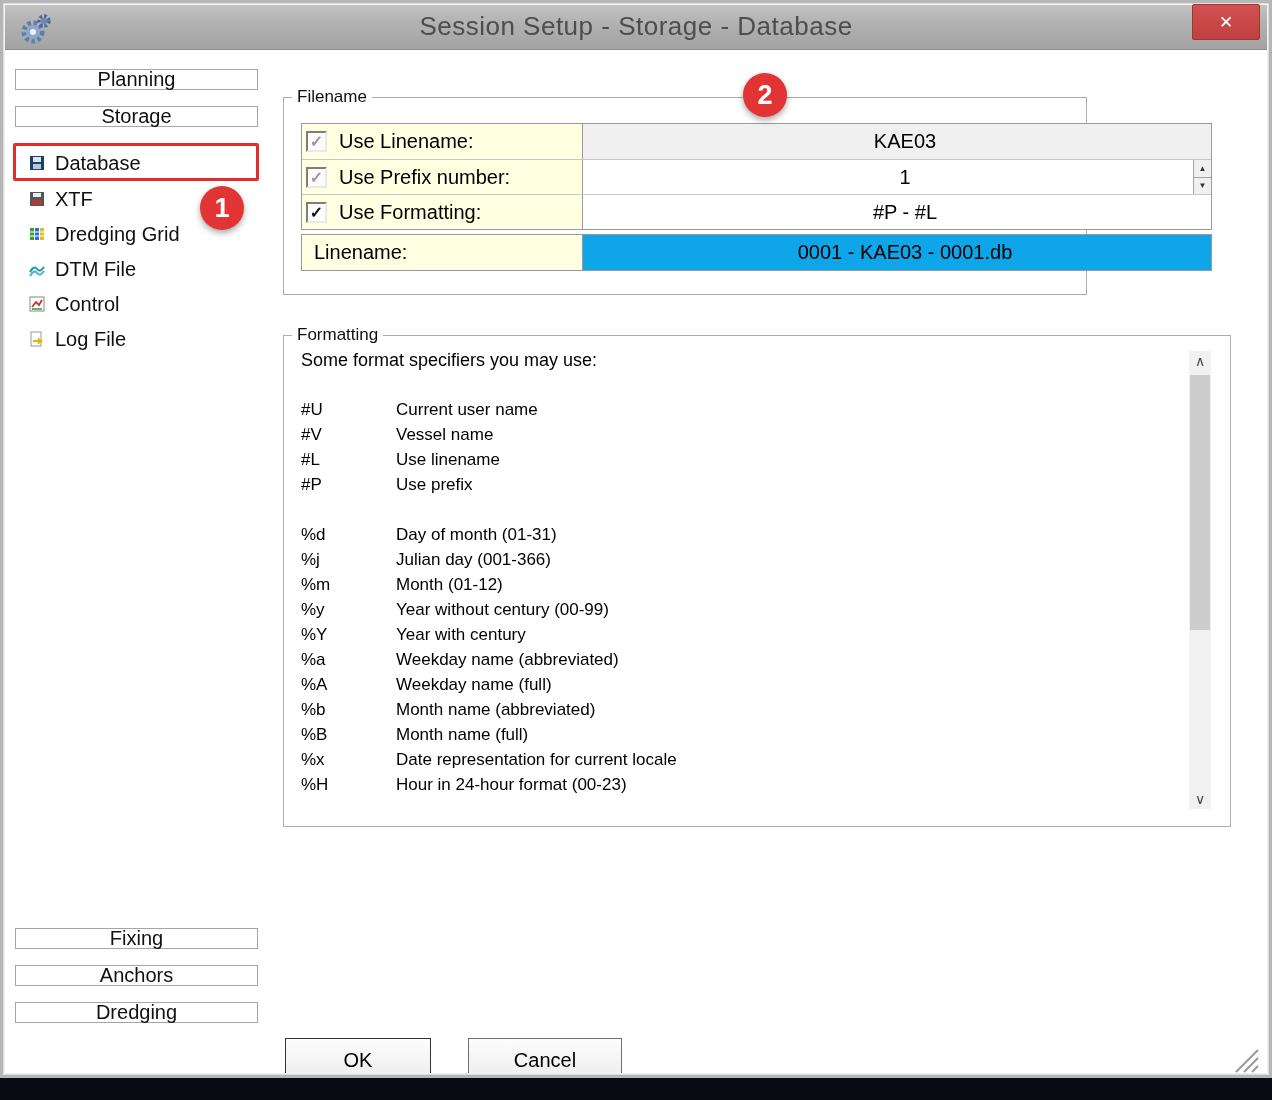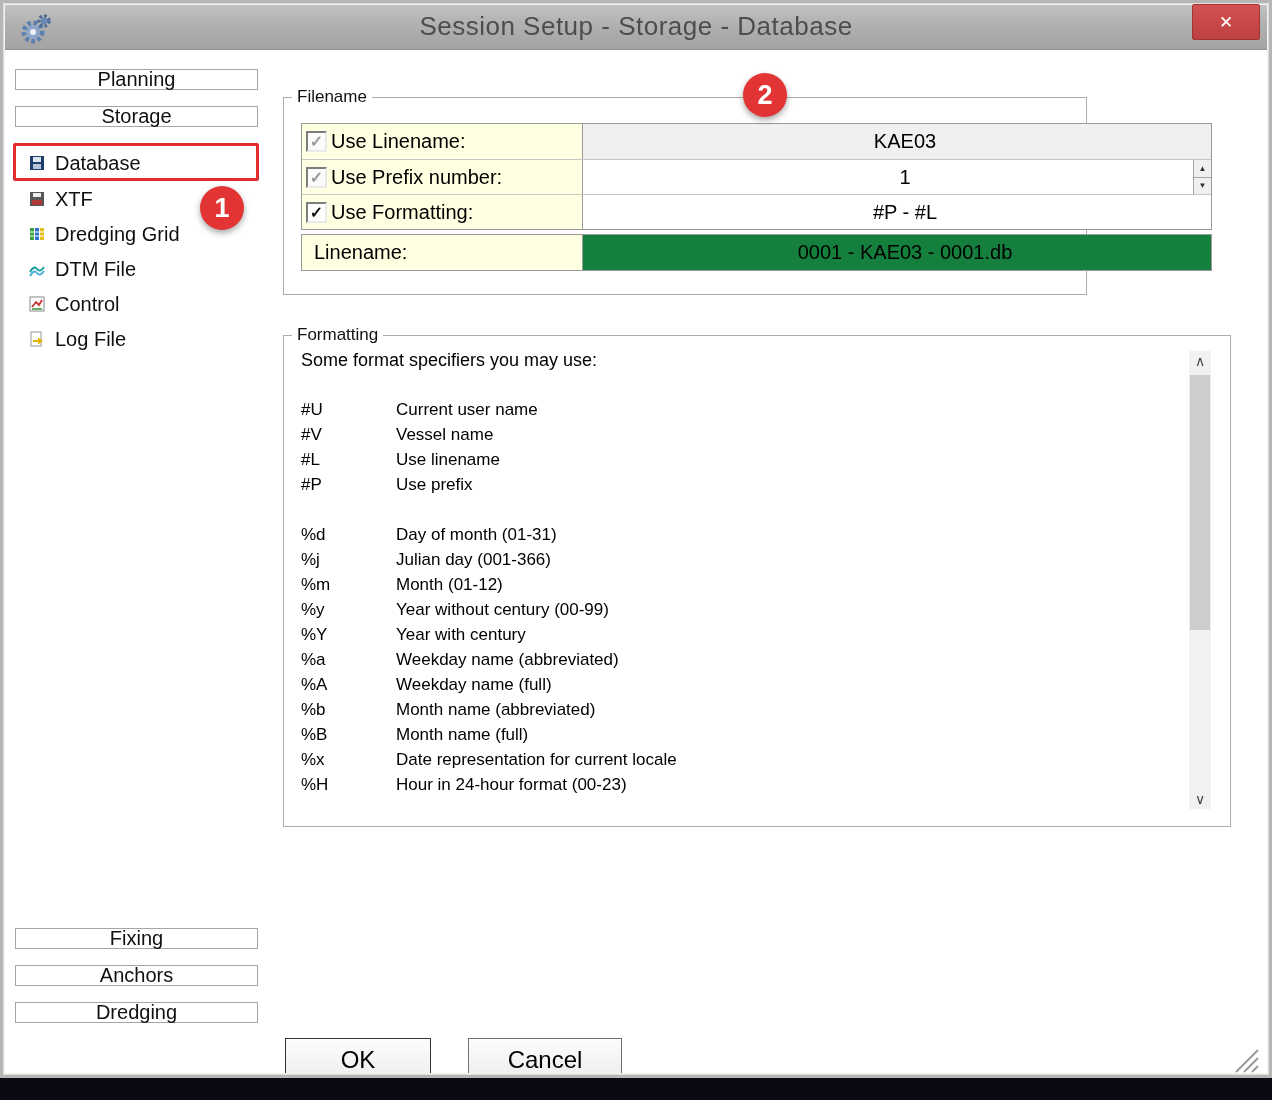--- a/index.html
+++ b/index.html
@@ -41,25 +41,25 @@
   
   .group { position:absolute; border:1px solid #adadad; background:#fff; }
   .group-label { position:absolute; top:-11px; left:8px; background:#fff; padding:0 5px; font-size:17px; color:#111; }
 
   
   .ftable { position:absolute; left:17px; width:911px; border:1px solid #9a9a9a; background:#fff; }
   .frow { display:flex; height:35px; }
   .frow + .frow { border-top:1px solid #c6c6c6; }
   .fcell-label { width:281px; background:#ffffe1; border-right:1px solid #9a9a9a;
                  display:flex; align-items:center; font-size:20px; }
-  .fcell-label .lbl-text { margin-left:4px; }
+  .fcell-label .lbl-text { margin-left:12px; }
   .fcell-label.noCheck { padding-left:12px; }
   .fcell-value { flex:1; display:flex; align-items:center; justify-content:center; font-size:20px; position:relative; background:#fff;padding-left:16px; }
   .fcell-value.gray { background:#f0f0f0; }
-  .fcell-value.yellow { background:#15803d; }
+  .fcell-value.yellow { background:#0ea5e9; }
 
   .cb { width:21px; height:21px; margin-left:4px; background:#fff;
         border:2px solid; border-color:#7d7d7d #e9e9e9 #e9e9e9 #7d7d7d;
         display:flex; align-items:center; justify-content:center;
         font-size:16px; font-weight:bold; color:#111; flex:0 0 21px; }
   .cb.disabled { color:#9a9a9a; background:#fbfbfb; }
 
   .spinner { position:absolute; right:0; top:0; width:18px; height:100%; display:flex; flex-direction:column;
              border-left:1px solid #a5a5a5; }
   .spin-btn { flex:1; display:flex; align-items:center; justify-content:center; font-size:8px;
@@ -74,21 +74,21 @@
 
   .scrollbar { position:absolute; left:905px; top:15px; width:22px; height:458px; background:#f1f1f1; }
   .scroll-arrow { position:absolute; left:0; width:22px; height:20px; display:flex; align-items:center;
                   justify-content:center; color:#474747; font-size:14px; background:#f1f1f1; cursor:pointer; }
   .scroll-arrow.up { top:0; }
   .scroll-arrow.down { bottom:0; }
   .scroll-thumb { position:absolute; left:1px; top:24px; width:20px; height:255px; background:#cdcdcd; cursor:pointer; }
 
   
   .dlg-btn { position:absolute; height:44px; background:linear-gradient(#fdfdfd,#ececec);
-             border:1px solid #6f6f6f; font-size:24px; display:flex; align-items:center; justify-content:center;
+             border:1px solid #6f6f6f; font-size:20px; display:flex; align-items:center; justify-content:center;
              cursor:pointer; z-index:5; }
   .dlg-btn.default { border-color:#333333; }
 
   .grip { position:absolute; left:1234px; top:1048px; z-index:14; }
 </style>
 </head>
 <body>
 
 <div class="screen">
 

